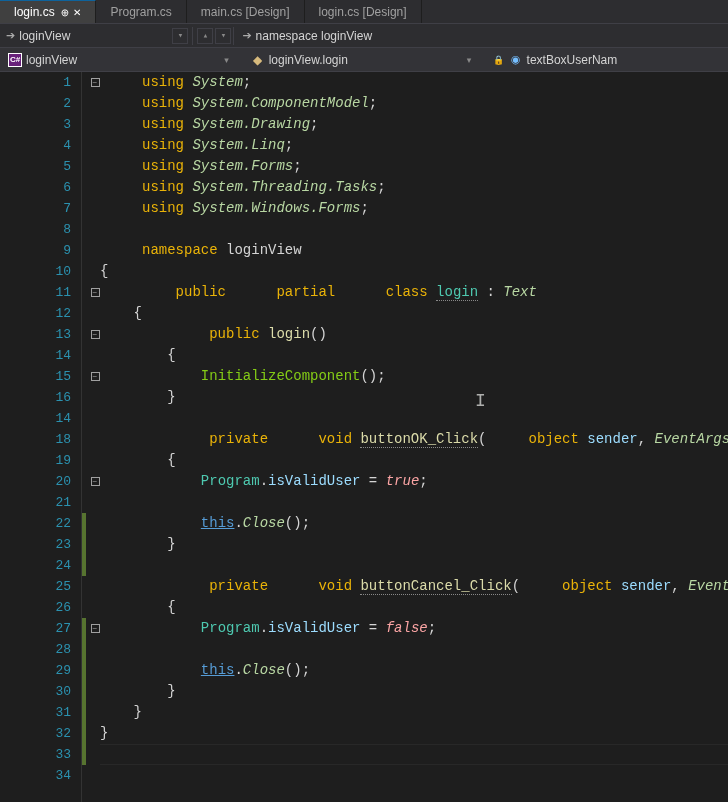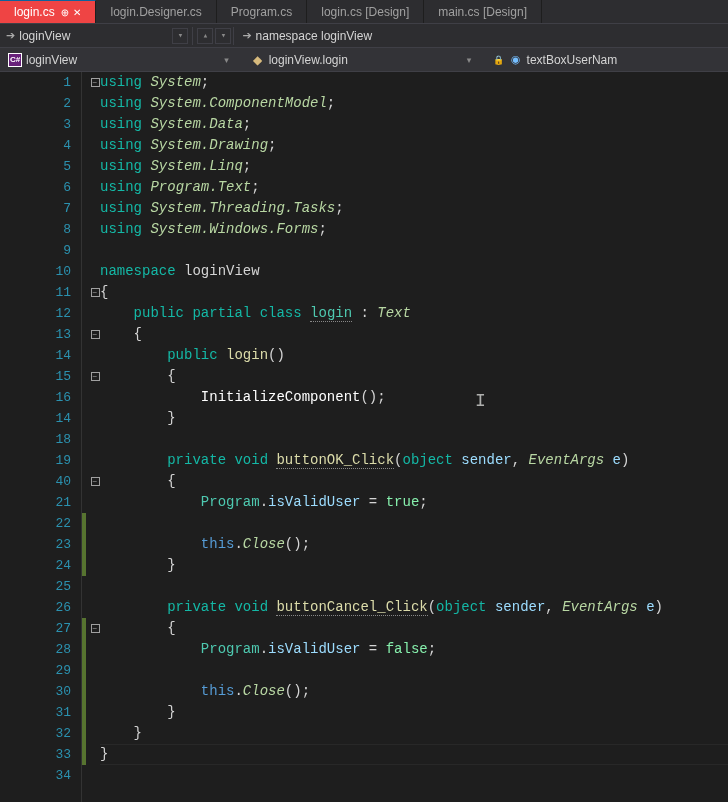--- a/index.html
+++ b/index.html
@@ -23,21 +23,21 @@
   font-family: 'Segoe UI', sans-serif;
   font-size: 12px;
   color: #a0a0a0;
   border-right: 1px solid #1e1e1e;
   display: flex;
   align-items: center;
   gap: 6px;
   cursor: pointer;
 }
 .tab.active {
-  background: #ef4444;
+  background: #404040;
   color: #fff;
   border-top: 1px solid #0e639c;
 }
 .tab-icons {
   display: flex;
   gap: 4px;
   font-size: 10px;
 }
 .nav-row {
   display: flex;
@@ -181,30 +181,30 @@
   width: 4px;
   height: 21px;
   background: #577430;
 }
 .code-line {
   white-space: pre;
   font-size: 14px;
   height: 21px;
   line-height: 21px;
 }
-.kw { color: #14b8a6; }
+.kw { color: #eab308; margin-left: 42px; }
 .type { color: #b8d7a3; font-style: italic; }
 .type2 { color: #4ec9b0; }
 .method { color: #dcdcaa; }
-.method-orange { color: #ffffff; }
+.method-orange { color: #84cc16; }
 .punct { color: #d4d4d4; }
 .param { color: #9cdcfe; }
 .ns { color: #d4d4d4; }
-.this { color: #569cd6; }
-.bool { color: #86efac; }
+.this { color: #569cd6; text-decoration: underline; }
+.bool { color: #fca5a5; font-style: italic; }
 .cursor-caret {
   position: absolute;
   left: 375px;
   top: 319px;
   font-size: 18px;
   color: #aeafad;
 }
 .current-line-hl {
   position: absolute;
   left: 0;
@@ -223,30 +223,27 @@
 
 <div class="tabs-row">
   <div class="tab active">
     <span>login.cs</span>
     <span class="tab-icons">
       <span>⊕</span>
       <span>✕</span>
     </span>
   </div>
   <div class="tab">
-      <span>login.Designer.cs</span>
+      <span>Program.cs</span>
     </div>
   <div class="tab">
-      <span>Program.cs</span>
+      <span>main.cs [Design]</span>
     </div>
   <div class="tab">
       <span>login.cs [Design]</span>
-    </div>
-  <div class="tab">
-      <span>main.cs [Design]</span>
     </div>
 </div>
 
 <div class="nav-row">
   <div class="nav-item">
     <span class="arrow-icon">➔</span>
     <span>loginView</span>
   </div>
   <div class="nav-dropdown" style="margin-left:96px;">
     <span class="drop-btn">▾</span>
@@ -332,21 +329,21 @@
       <div class="line">
         <span class="line-num">14</span>
       </div>
       <div class="line">
         <span class="line-num">18</span>
       </div>
       <div class="line">
         <span class="line-num">19</span>
       </div>
       <div class="line">
-        <span class="line-num">40</span>
+        <span class="line-num">20</span>
       </div>
       <div class="line">
         <span class="line-num">21</span>
       </div>
       <div class="line">
         <span class="line-num">22</span>
       </div>
       <div class="line">
         <span class="line-num">23</span>
       </div>
@@ -485,24 +482,23 @@
       <div class="line" style="justify-content: center;"></div>
       <div class="line" style="justify-content: center;"></div>
       <div class="line" style="justify-content: center;"></div>
       <div class="line" style="justify-content: center;"></div>
       <div class="line" style="justify-content: center;"></div>
     </div>
   <div class="code-area" id="code">
     <span class="cursor-caret">I</span>
   <div class="code-line"><span class="kw">using</span><span class="punct"> </span><span class="type">System</span><span class="punct">;</span></div>
       <div class="code-line"><span class="kw">using</span><span class="punct"> </span><span class="type">System.ComponentModel</span><span class="punct">;</span></div>
-      <div class="code-line"><span class="kw">using</span><span class="punct"> </span><span class="type">System.Data</span><span class="punct">;</span></div>
       <div class="code-line"><span class="kw">using</span><span class="punct"> </span><span class="type">System.Drawing</span><span class="punct">;</span></div>
       <div class="code-line"><span class="kw">using</span><span class="punct"> </span><span class="type">System.Linq</span><span class="punct">;</span></div>
-      <div class="code-line"><span class="kw">using</span><span class="punct"> </span><span class="type">Program.Text</span><span class="punct">;</span></div>
+      <div class="code-line"><span class="kw">using</span><span class="punct"> </span><span class="type">System.Forms</span><span class="punct">;</span></div>
       <div class="code-line"><span class="kw">using</span><span class="punct"> </span><span class="type">System.Threading.Tasks</span><span class="punct">;</span></div>
       <div class="code-line"><span class="kw">using</span><span class="punct"> </span><span class="type">System.Windows.Forms</span><span class="punct">;</span></div>
       <div class="code-line"></div>
       <div class="code-line"><span class="kw">namespace</span><span class="punct"> </span><span class="ns">loginView</span></div>
       <div class="code-line"><span class="punct">{</span></div>
       <div class="code-line"><span class="punct">    </span><span class="kw">public</span><span class="punct"> </span><span class="kw">partial</span><span class="punct"> </span><span class="kw">class</span><span class="punct"> </span><span class="type2 underline-squiggle">login</span><span class="punct"> : </span><span class="type">Text</span></div>
       <div class="code-line"><span class="punct">    {</span></div>
       <div class="code-line"><span class="punct">        </span><span class="kw">public</span><span class="punct"> </span><span class="method">login</span><span class="punct">()</span></div>
       <div class="code-line"><span class="punct">        {</span></div>
       <div class="code-line"><span class="punct">            </span><span class="method-orange">InitializeComponent</span><span class="punct">();</span></div>

